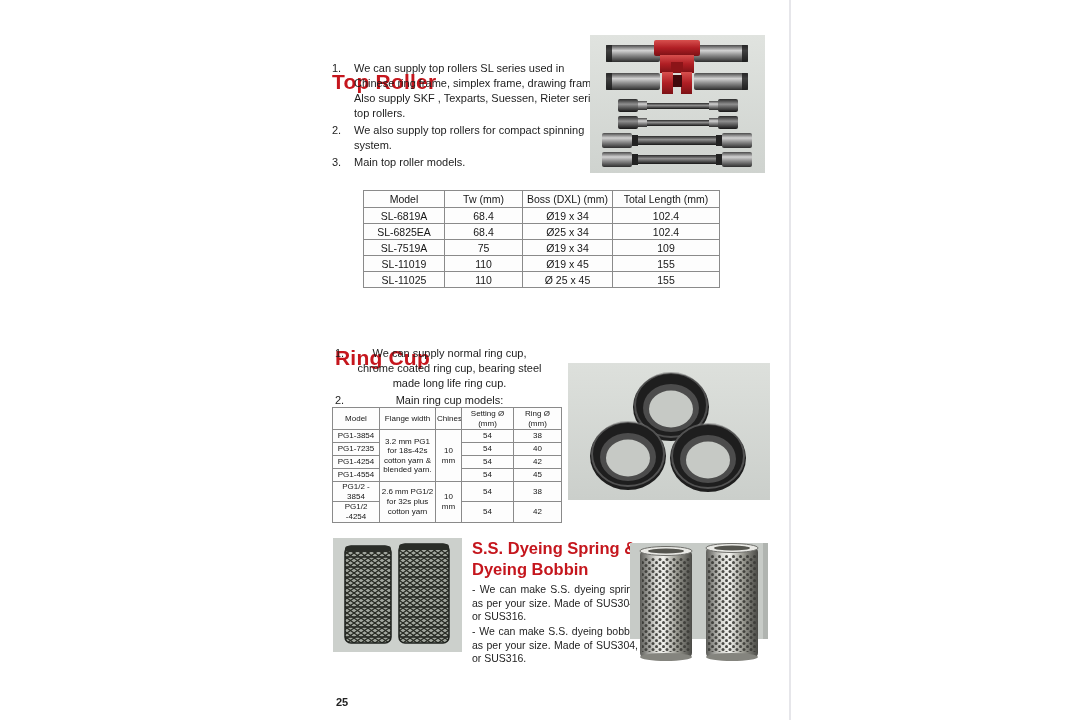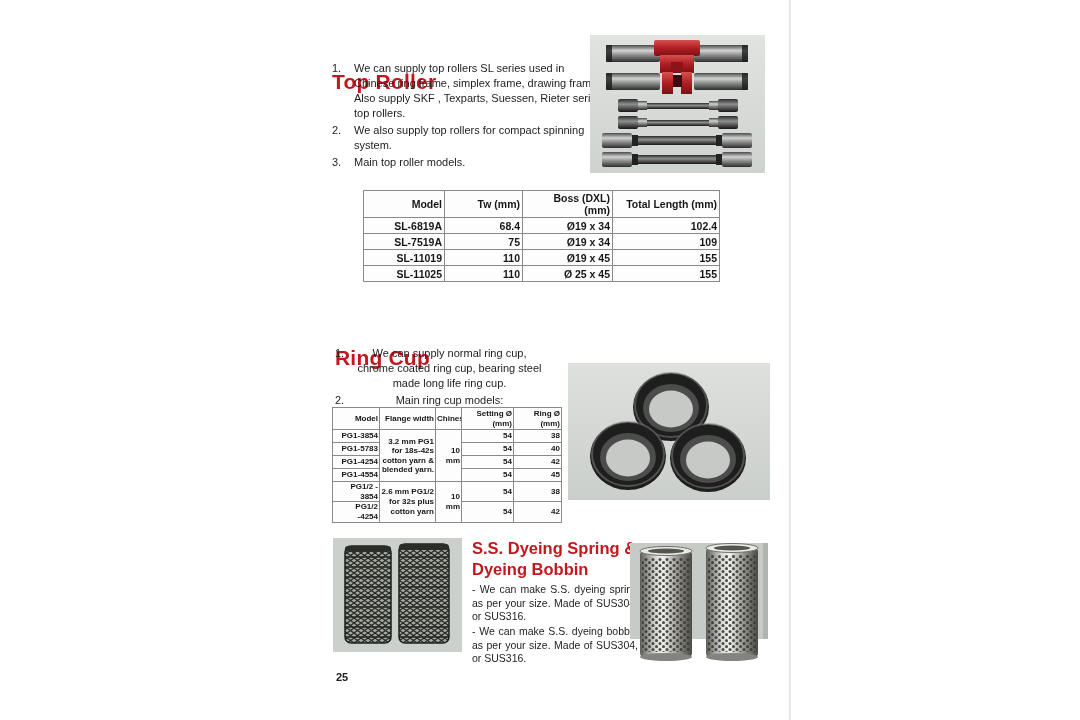--- a/index.html
+++ b/index.html
@@ -12,22 +12,22 @@
   .page-edge{left:789px;top:0;width:2px;height:720px;background:#e6e6ea;}
   .sec-title{color:#c5161d;font-weight:bold;font-size:21px;letter-spacing:.2px;margin-top:36px;}
   .num-list{display:flex;flex-direction:column;gap:2px;}
   .list-item{display:flex;font-size:11px;line-height:15px;color:#1d1d1d;}
   .list-item .num{width:16px;flex:0 0 16px;margin-right:6px;text-align:left;}
   .list-item .txt{display:block;}
   #tr-list .txt{width:252px;}
   #rc-list .txt{width:185px;text-align:center;}
 
   table{border-collapse:collapse;table-layout:fixed;background:#fdfdfd;}
-  td,th{border:1px solid #8a8a8a;text-align:right;vertical-align:middle;
-        font-weight:bold;color:#161616;overflow:hidden;}
+  td,th{border:1px solid #8a8a8a;text-align:center;vertical-align:middle;
+        font-weight:normal;color:#161616;overflow:hidden;}
   .spec-table{left:363px;top:190px;width:356px;font-size:10.5px;border:1px solid #666;}
   .spec-table th{height:14px;padding:1px 2px;}
   .spec-table td{height:13px;padding:1px 2px;}
 
   .ring-table{left:332px;top:407px;width:229px;font-size:8px;line-height:1.2;border:1px solid #666;}
   .ring-table th{height:14px;padding:1px 1px;}
   .ring-table td{padding:0 1px;}
   .ring-table .g1 td{height:12px;}
   .ring-table .g2 td{height:17px;}
 
@@ -141,20 +141,26 @@
       <tr>
     <th>Model</th>
     <th>Tw (mm)</th>
     <th>Boss (DXL) (mm)</th>
     <th>Total Length (mm)</th>
   </tr>
   <tr>
     <td>SL-6819A</td>
     <td>68.4</td>
     <td>Ø19 x 34</td>
+    <td>102.4</td>
+  </tr>
+  <tr>
+    <td>SL-6825EA</td>
+    <td>68.4</td>
+    <td>Ø25 x 34</td>
     <td>102.4</td>
   </tr>
   <tr>
     <td>SL-7519A</td>
     <td>75</td>
     <td>Ø19 x 34</td>
     <td>109</td>
   </tr>
   <tr>
     <td>SL-11019</td>
@@ -201,21 +207,21 @@
     <th>Ring Ø (mm)</th>
   </tr>
   <tr class="g1">
     <td>PG1-3854</td>
     <td rowspan="4">3.2 mm PG1 for 18s-42s cotton yarn &amp; blended yarn.</td>
     <td rowspan="4">10 mm</td>
     <td>54</td>
     <td>38</td>
   </tr>
   <tr class="g1">
-    <td>PG1-5783</td>
+    <td>PG1-7235</td>
     <td>54</td>
     <td>40</td>
   </tr>
   <tr class="g1">
     <td>PG1-4254</td>
     <td>54</td>
     <td>42</td>
   </tr>
   <tr class="g1">
     <td>PG1-4554</td>
@@ -314,13 +320,13 @@
 
   <g>
     <rect x="76" y="7" width="52" height="111" rx="5" fill="url(#steel)"></rect>
     <rect x="78" y="15" width="48" height="97" fill="url(#holes)" opacity=".9"></rect>
     <ellipse cx="102" cy="8" rx="26" ry="4.5" fill="#e9e9e5" stroke="#6f6f6b" stroke-width="1"></ellipse>
     <ellipse cx="102" cy="8" rx="18" ry="2.6" fill="#55554f"></ellipse>
     <ellipse cx="102" cy="117" rx="26" ry="4" fill="#84847e"></ellipse>
   </g>
 </svg>
 
-<div class="abs page-num" style="left:336px;top:671px;">25</div>
+<div class="abs page-num" style="left:336px;top:696px;">25</div>
 
 </body></html>

